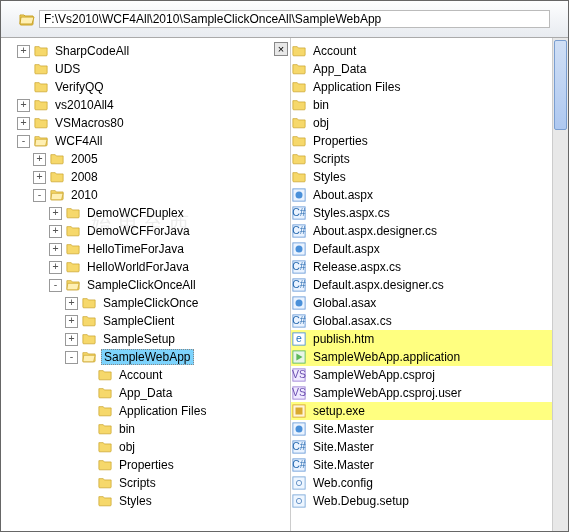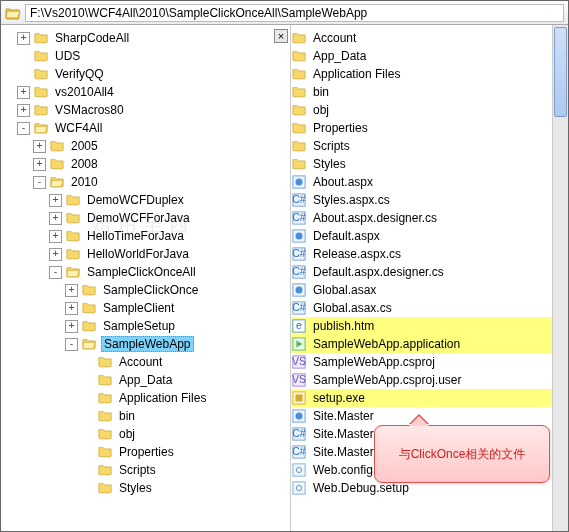--- a/index.html
+++ b/index.html
@@ -1,17 +1,17 @@
 <!DOCTYPE html>
 <html><head>
 <meta charset="utf-8">
 <style>
 *{box-sizing:border-box;margin:0;padding:0;font-family:"Microsoft YaHei",Tahoma,sans-serif;font-size:12px}
 body{width:569px;height:532px;background:#fff;border:1px solid #666;overflow:hidden;position:relative}
-.addr{display:flex;align-items:center;height:24px;background:linear-gradient(#fdfeff,#e8ebf0);border-bottom:1px solid #aaa;padding:4px}
+.addr{display:flex;align-items:center;height:24px;background:linear-gradient(#fdfeff,#e8ebf0);border-bottom:1px solid #aaa;padding:18px}
 .addr .ico{width:16px;height:16px;margin-right:4px}
 .addr input{flex:1;height:18px;border:1px solid #bbb;padding:1px 4px;background:#fff}
 .panes{display:flex;height:calc(100% - 24px)}
 .tree{width:290px;overflow:auto;border-right:1px solid #ccc;position:relative;padding:4px 0}
 .tab{position:absolute;top:4px;right:2px;width:14px;height:14px;line-height:12px;text-align:center;border:1px solid #888;background:#e8e8e8;font-size:11px;cursor:pointer}
 .list{flex:1;overflow:auto;padding:4px 0;position:relative}
 ul{list-style:none}
 .node{display:flex;align-items:center;height:18px;white-space:nowrap;padding-right:6px}
 .tw{width:13px;height:13px;border:1px solid #999;background:#fff;display:inline-flex;align-items:center;justify-content:center;margin-right:3px;font-size:10px;line-height:1;font-family:monospace;color:#555}
 .tw.blank{border:none;background:none}
@@ -486,19 +486,16 @@
           <svg class="fld" viewBox="0 0 16 16">
             <rect x="1" y="1" width="14" height="14" fill="#eef6ff" stroke="#7aa7d9"></rect>
             <circle cx="8" cy="8" r="3" fill="none" stroke="#5a8ac0"></circle>
           </svg>
           <span class="lbl">Web.Debug.setup</span>
         </li>
       </ul>
     <div class="scrollbar">
         <div class="thumb" style="top:2px;height:90px"></div>
       </div>
-    <div class="callout">
-        <span>与ClickOnce相关的文件</span>
-      </div>
   </div>
 </div>
 
 <div class="watermark">始用至西</div>
 
 </body></html>

